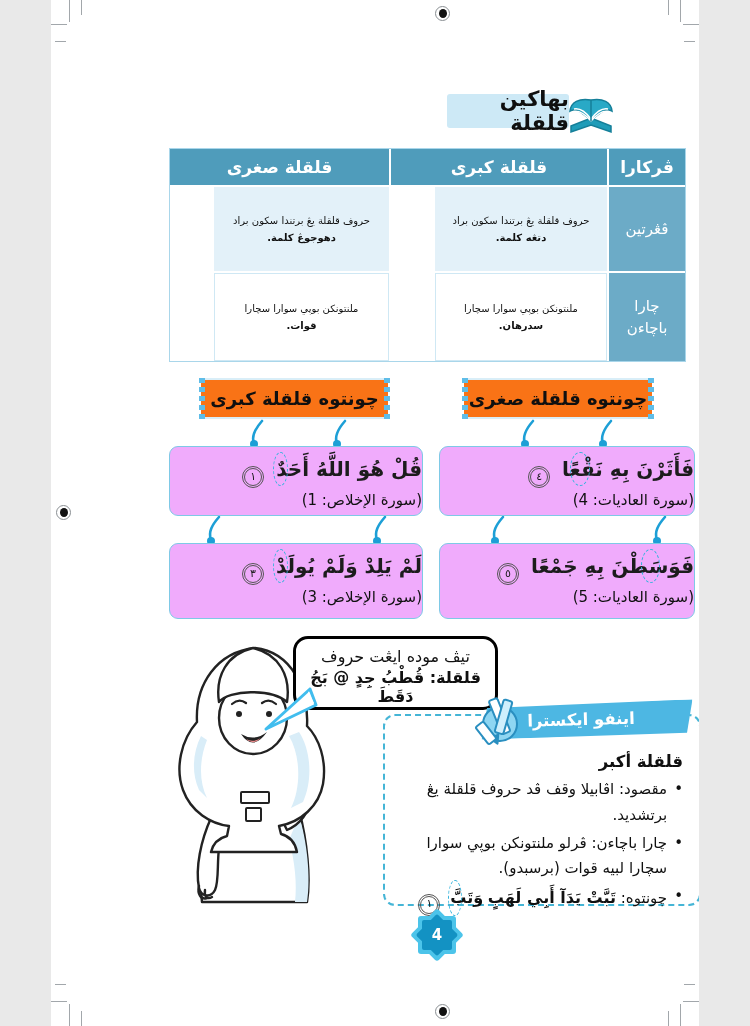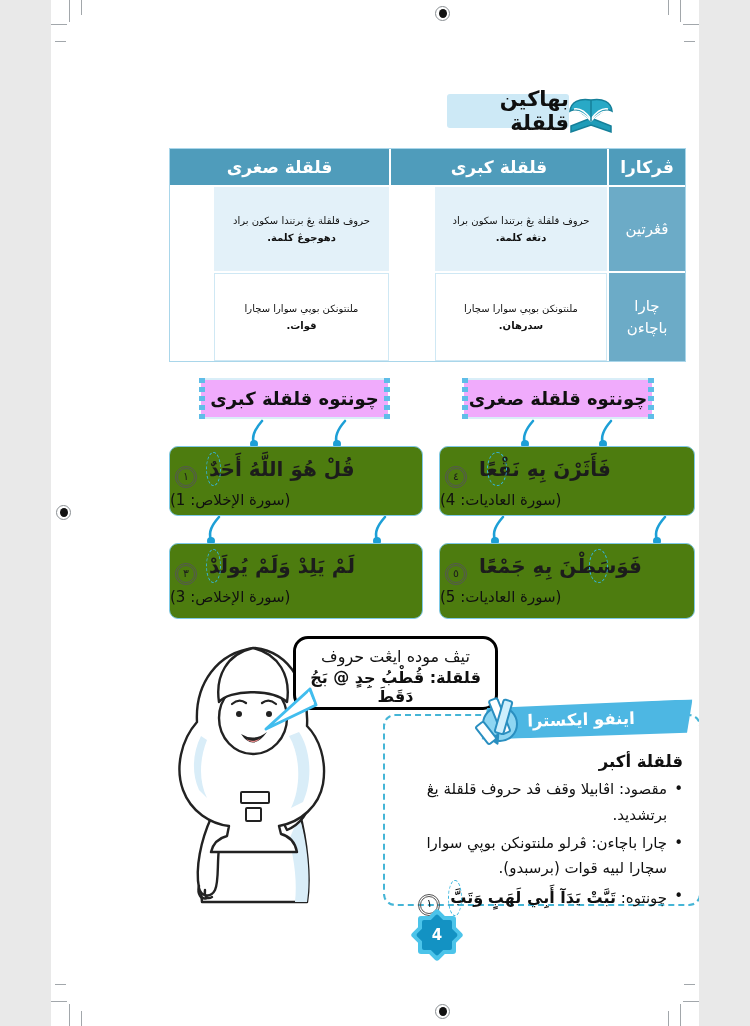--- a/index.html
+++ b/index.html
@@ -31,37 +31,37 @@
     text-align:center; padding:8px 4px; }
   .qtable .rowlabel { background:#6cabc7; color:#fff; font-size:15px; text-align:center;
     display:flex; align-items:center; justify-content:center; padding:6px 4px; line-height:1.5; }
   .qtable .cell { font-size:10px; color:#101010; text-align:center; line-height:1.75;
     padding:4px 14px; display:flex; align-items:center; justify-content:center;margin-left:44px; }
   .qtable .r1 { background:#e3f1f9; min-height:84px; }
   .qtable .r2 { background:#ffffff; min-height:88px; border:1px solid #cfe8f4; }
   .qtable .cell b { font-weight:bold; }
 
   
-  .banner { position:absolute; top:378px; height:41px; background:#f0abfc;
+  .banner { position:absolute; top:378px; height:41px; background:#f97316;
     border-top:2px solid #d9eef8; border-bottom:2px solid #d9eef8;
     display:flex; align-items:center; justify-content:center;
     font-size:18px; font-weight:bold; color:#101010; direction:rtl; }
   .banner::before, .banner::after { content:""; position:absolute; top:-2px; bottom:-2px; width:6px;
     background:repeating-linear-gradient(180deg,#5fbde8 0 5px, rgba(255,255,255,0) 5px 9px); }
   .banner::before { left:-2px; }
   .banner::after  { right:-2px; }
   .banner.kubra  { left:150px; width:187px; }
   .banner.sughra { left:413px; width:188px; }
 
   
   .connectors { position:absolute; inset:0; pointer-events:none; }
 
   
-  .exbox { position:absolute; background:#4d7c0f; border:1.7px solid #7ec9e6; border-radius:9px;
-    direction:rtl; text-align:left; padding-top:9px; }
+  .exbox { position:absolute; background:#f0abfc; border:1.7px solid #7ec9e6; border-radius:9px;
+    direction:rtl; text-align:right; padding-top:9px; }
   .exbox .verse { font-size:20px; font-weight:bold; color:#1c1c1c; line-height:1.3; }
   .exbox .ref   { font-size:15px; color:#101010; margin-top:3px; }
   .vhl { position:relative; display:inline-block; }
   .vhl .ring { position:absolute; top:-4px; bottom:-4px; border:1.6px dashed #35b4dc;
     border-radius:50%; pointer-events:none; }
   .ayah { display:inline-flex; width:22px; height:22px; border:3px double #555;
     border-radius:50%; align-items:center; justify-content:center;
     font-size:11px; font-weight:normal; margin:0 5px; vertical-align:-4px; }
   .ex1 { left:118px; top:446px; width:254px; height:70px; }
   .ex2 { left:388px; top:446px; width:256px; height:70px; }

